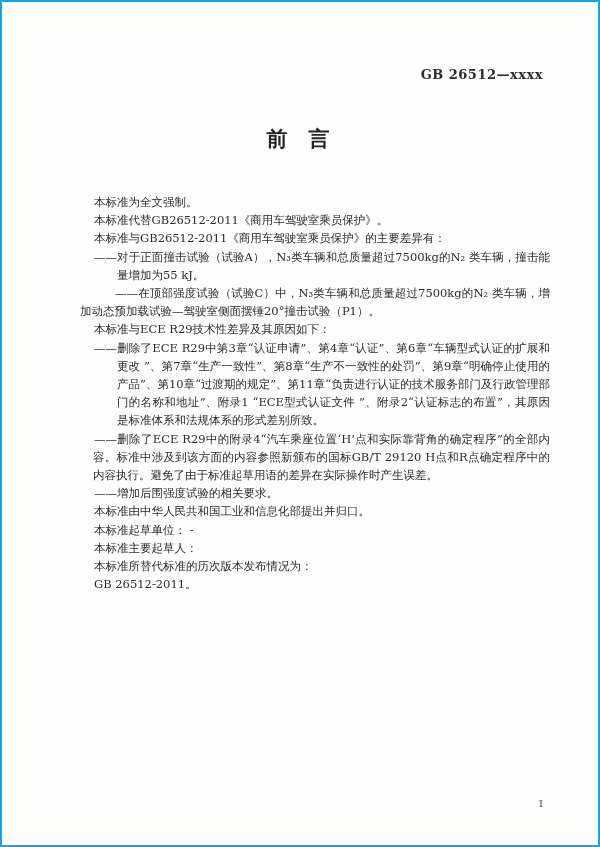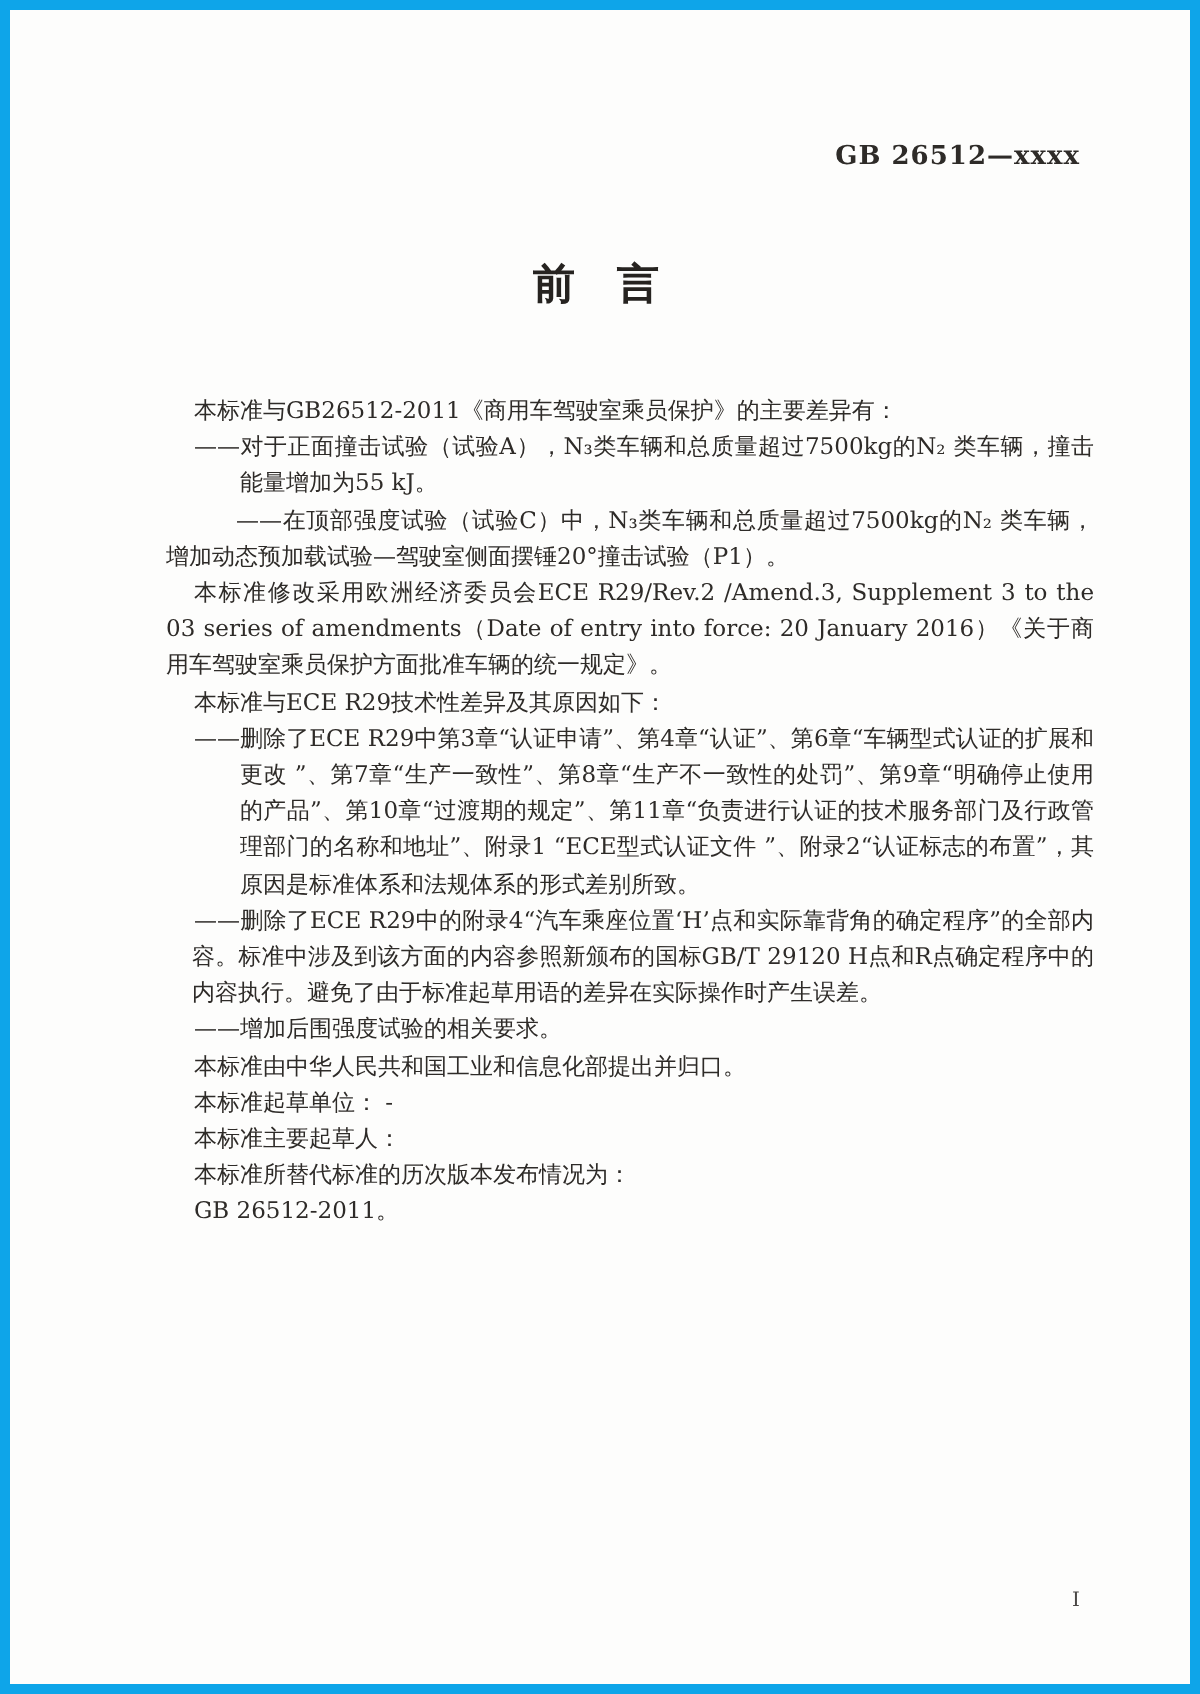--- a/index.html
+++ b/index.html
@@ -6,21 +6,21 @@
     margin: 0;
     padding: 0;
     background: #ffffff;
   }
   .page {
     position: relative;
     width: 600px;
     height: 847px;
     box-sizing: border-box;
     background: #fdfdfc;
-    border: 5px solid #0ea5e9;
+    border: 2px solid #0ea5e9;
     color: #2e2b28;
     font-family: "DejaVu Serif", "Liberation Serif", serif;
     overflow: hidden;
   }
   .header {
     padding: 62px 55px 0 0;
     text-align: right;
   }
   .std-no {
     font-size: 13px;
@@ -64,24 +64,25 @@
 
 <div class="page">
 
   <div class="header">
     <span class="std-no">GB 26512—xxxx</span>
   </div>
 
   <h1 class="title">前　言</h1>
 
   <div class="doc-body">
+    <p class="para">本标准为全文强制。</p>
+    <p class="para">本标准代替GB26512-2011《商用车驾驶室乘员保护》。</p>
     <p class="para">本标准与GB26512-2011《商用车驾驶室乘员保护》的主要差异有：</p>
     <p class="dash">——对于正面撞击试验（试验A），N₃类车辆和总质量超过7500kg的N₂ 类车辆，撞击能量增加为55 kJ。</p>
     <p class="dashneg">——在顶部强度试验（试验C）中，N₃类车辆和总质量超过7500kg的N₂ 类车辆，增加动态预加载试验—驾驶室侧面摆锤20°撞击试验（P1）。</p>
-    <p class="para">本标准修改采用欧洲经济委员会ECE R29/Rev.2 /Amend.3, Supplement 3 to the 03 series of amendments（Date of entry into force: 20 January 2016）《关于商用车驾驶室乘员保护方面批准车辆的统一规定》。</p>
     <p class="para">本标准与ECE R29技术性差异及其原因如下：</p>
     <p class="dash">——删除了ECE R29中第3章“认证申请”、第4章“认证”、第6章“车辆型式认证的扩展和更改 ”、第7章“生产一致性”、第8章“生产不一致性的处罚”、第9章“明确停止使用的产品”、第10章“过渡期的规定”、第11章“负责进行认证的技术服务部门及行政管理部门的名称和地址”、附录1 “ECE型式认证文件 ”、附录2“认证标志的布置”，其原因是标准体系和法规体系的形式差别所致。</p>
     <p class="dash-sm">——删除了ECE R29中的附录4“汽车乘座位置‘H’点和实际靠背角的确定程序”的全部内容。标准中涉及到该方面的内容参照新颁布的国标GB/T 29120 H点和R点确定程序中的内容执行。避免了由于标准起草用语的差异在实际操作时产生误差。</p>
     <p class="dash">——增加后围强度试验的相关要求。</p>
     <p class="para">本标准由中华人民共和国工业和信息化部提出并归口。</p>
     <p class="para">本标准起草单位： -</p>
     <p class="para">本标准主要起草人：</p>
     <p class="para">本标准所替代标准的历次版本发布情况为：</p>
     <p class="para">GB 26512-2011。</p>
   </div>

